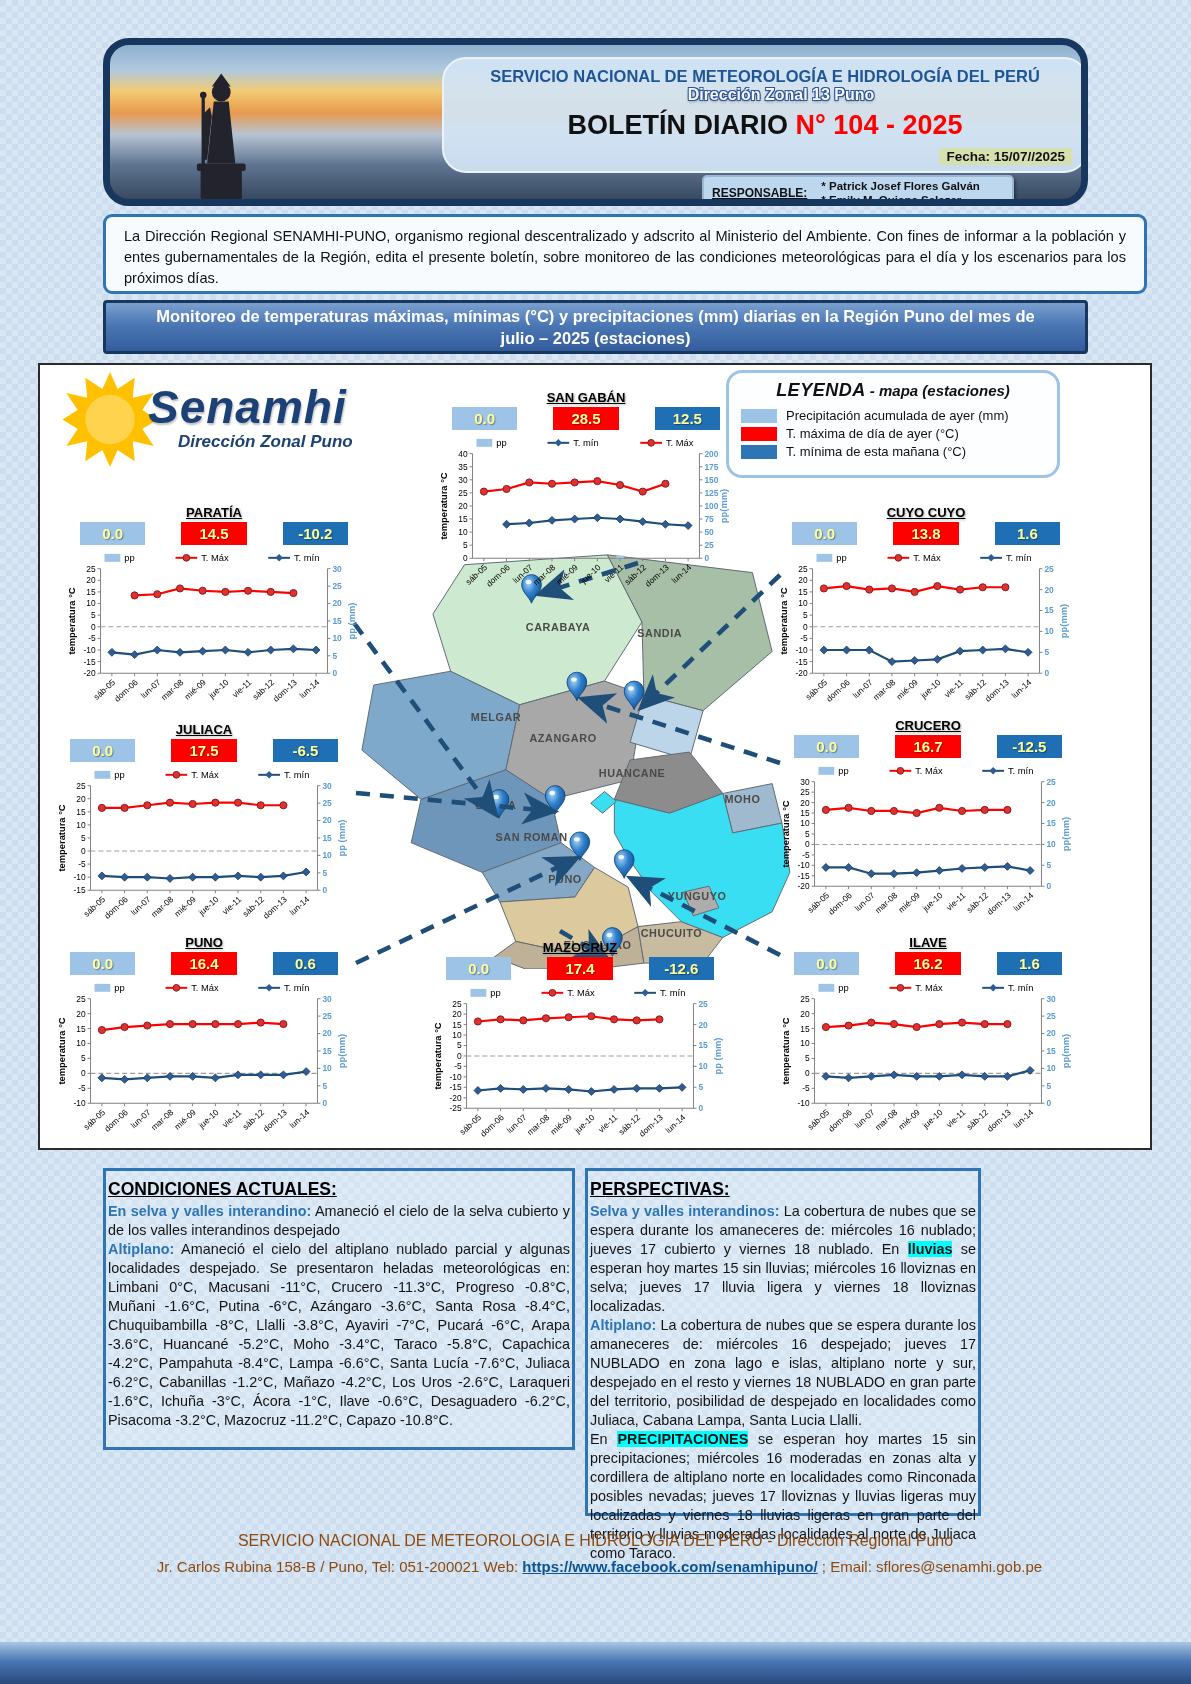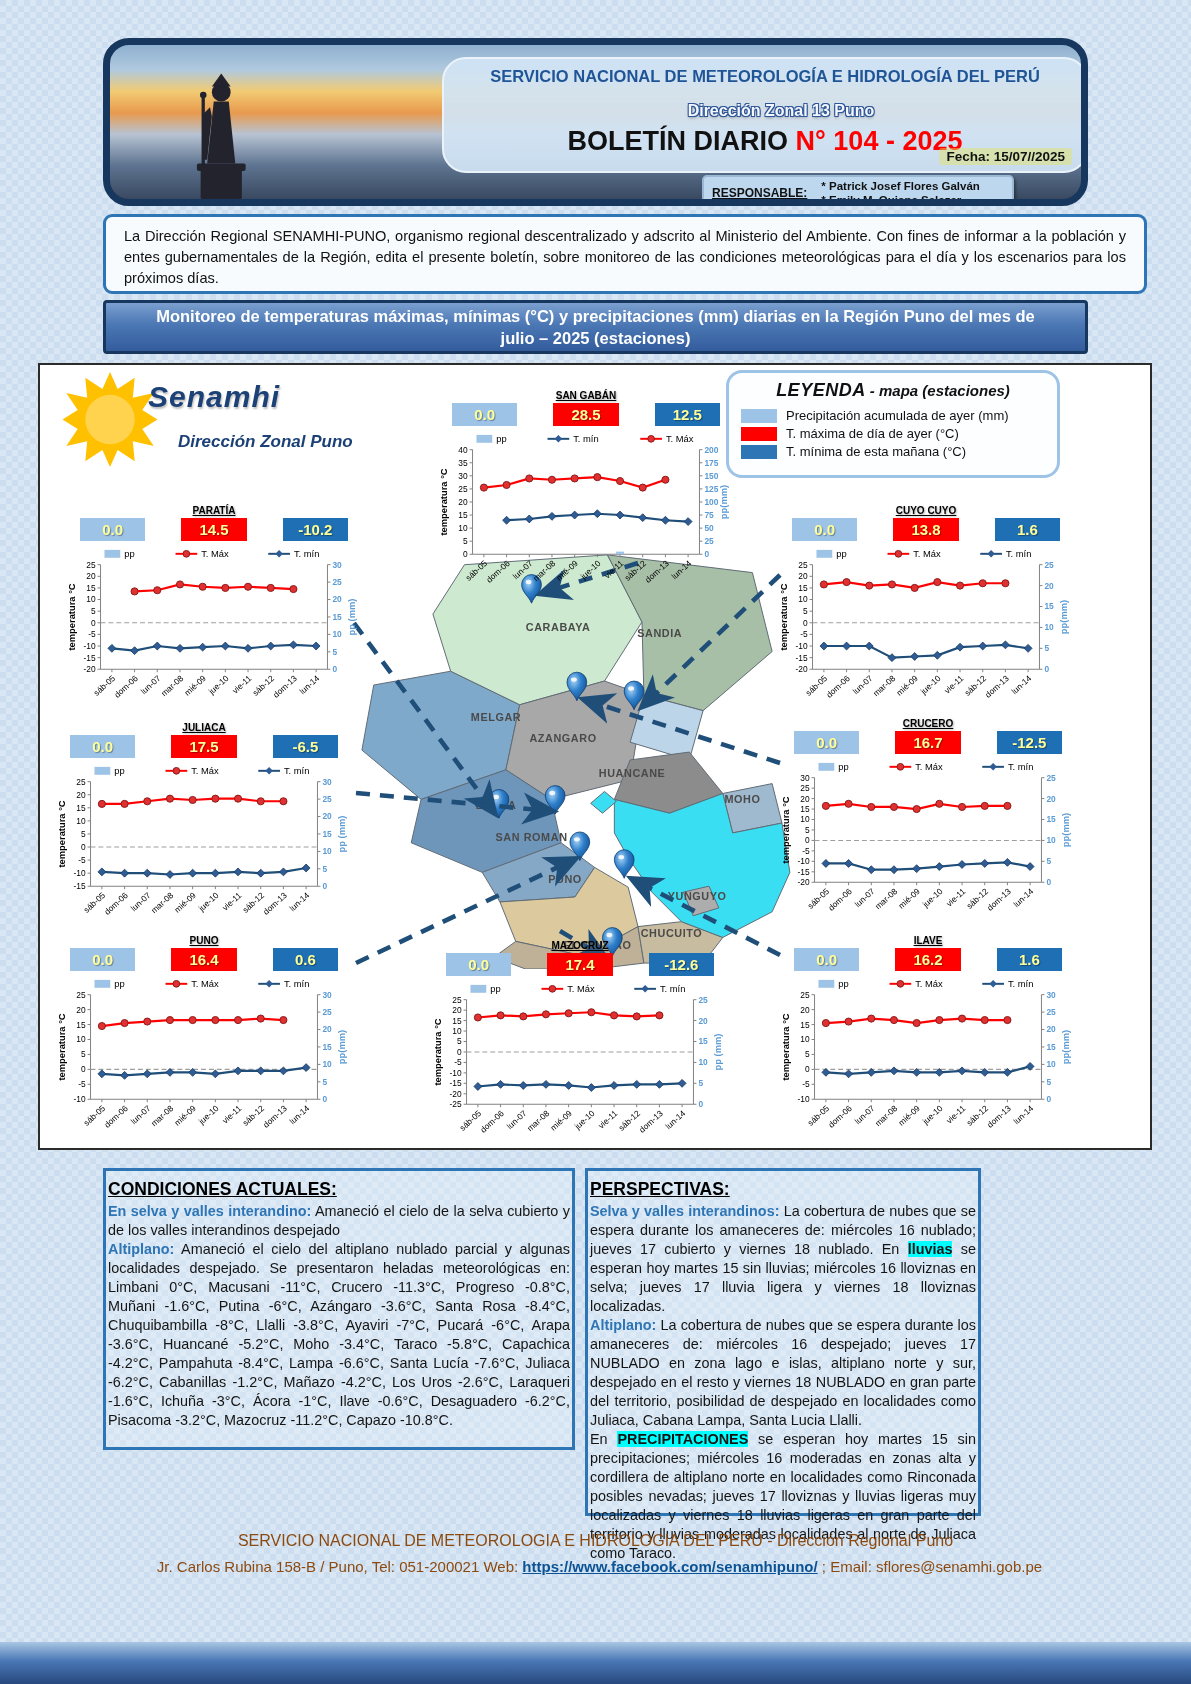--- a/index.html
+++ b/index.html
@@ -13,42 +13,42 @@
   #page{position:relative;width:1191px;height:1684px;margin:0 auto;overflow:hidden;}
 
   
   .header{position:absolute;left:103px;top:38px;width:985px;height:168px;border:7px solid #17375E;
     border-radius:26px;overflow:hidden;box-sizing:border-box;
     background:linear-gradient(180deg,#8FB0CF 0%,#AFC9DF 16%,#F2CB74 30%,#E89A4E 44%,#B7C3D3 58%,#5E7490 78%,#394961 100%);}
   .statue{position:absolute;left:55px;bottom:0;height:150px;}
   .title-panel{position:absolute;left:332px;top:12px;width:646px;height:116px;background:rgba(210,228,244,0.93);
     border-radius:24px;border:2px solid #EAF2FA;text-align:center;box-sizing:border-box;padding-top:8px;}
   .org-title{color:#1F5597;font-weight:bold;font-size:16.5px;}
-  .zone-title{margin-top:16px;color:#F5F9FF;font-weight:bold;font-size:16px;
+  .zone-title{margin-top:0;color:#F5F9FF;font-weight:bold;font-size:16px;
     text-shadow:1px 1px 0 #2E5597,-1px -1px 0 #2E5597,1px -1px 0 #2E5597,-1px 1px 0 #2E5597,0 2px 3px rgba(0,0,0,.35);padding-left:32px;}
   .bulletin-line{margin-top:6px;font-size:27px;font-weight:bold;color:#111;}
   .bulletin-number{color:#FF0000;}
   .fecha{position:absolute;right:14px;bottom:6px;font-size:13.5px;font-weight:bold;color:#111;
     background:rgba(226,229,96,0.45);padding:1px 7px;border-radius:3px;}
   .resp-box{position:absolute;left:592px;top:130px;width:312px;height:36px;background:#BDD7EE;border:2px solid #9AB7D4;
     border-radius:5px;box-shadow:2px 2px 3px rgba(0,0,0,.35);display:flex;align-items:center;box-sizing:border-box;padding:0 8px;}
   .resp-label{font-size:12px;font-weight:bold;text-decoration:underline;color:#111;margin-right:14px;white-space:nowrap;}
   .resp-names{font-size:11.5px;font-weight:bold;color:#111;line-height:1.25;}
 
   
   .intro-box{position:absolute;left:103px;top:214px;width:1044px;height:80px;background:#F8FBFE;border:3px solid #2E75B6;
     border-radius:9px;box-sizing:border-box;padding:9px 18px;font-size:14.6px;color:#111;text-align:justify;line-height:1.45;}
   .banner{position:absolute;left:103px;top:300px;width:985px;height:54px;box-sizing:border-box;
     background:linear-gradient(180deg,#7BA0CF 0%,#4B77B4 45%,#335C9C 100%);border:3px solid #17375E;border-radius:4px;
     color:#fff;font-weight:bold;font-size:16.5px;text-align:center;display:flex;align-items:center;justify-content:center;padding:0 40px;line-height:1.35;}
 
   
   .main-panel{position:absolute;left:38px;top:363px;width:1114px;height:787px;background:#fff;border:2px solid #2b2b2b;box-sizing:border-box;}
   .logo{position:absolute;left:60px;top:372px;width:310px;height:95px;}
-  .logo-text{position:absolute;left:88px;top:8px;color:#1B4177;font-style:italic;font-weight:bold;font-size:30px;letter-spacing:1px;text-shadow:1px 2px 2px rgba(0,0,0,.25);}
+  .logo-text{position:absolute;left:88px;top:8px;color:#1B4177;font-style:italic;font-weight:bold;font-size:46px;letter-spacing:1px;text-shadow:1px 2px 2px rgba(0,0,0,.25);}
   .logo-sub{position:absolute;left:118px;top:60px;color:#1B4177;font-style:italic;font-weight:bold;font-size:17px;}
 
   .leyenda{position:absolute;left:726px;top:370px;width:334px;height:108px;background:#FDFEFF;border:3px solid #9DC3E6;
     border-radius:16px;box-sizing:border-box;padding:7px 12px;}
   .leyenda-title{text-align:center;font-size:15px;color:#111;margin-bottom:7px;}
   .leyenda-title .big{font-size:18px;font-weight:bold;font-style:italic;letter-spacing:.5px;}
   .leyenda-title .rest{font-weight:bold;font-style:italic;}
   .leyenda-item{display:flex;align-items:center;margin:3px 0;}
   .leyenda-swatch{width:36px;height:14px;margin-right:9px;flex:none;}
   .leyenda-label{font-size:13px;color:#111;}
@@ -58,21 +58,21 @@
 
   .station-card{position:absolute;width:296px;}
   .pos-sangaban{left:438px;top:390px;}
   .pos-paratia{left:66px;top:505px;}
   .pos-cuyocuyo{left:778px;top:505px;}
   .pos-juliaca{left:56px;top:722px;}
   .pos-crucero{left:780px;top:718px;}
   .pos-puno{left:56px;top:935px;}
   .pos-mazocruz{left:432px;top:940px;}
   .pos-ilave{left:780px;top:935px;}
-  .station-title{text-align:center;font-weight:bold;font-size:10px;color:#000;text-decoration:underline;
+  .station-title{text-align:center;font-weight:bold;font-size:13px;color:#000;text-decoration:underline;
     text-shadow:1px 1px 2px rgba(120,120,120,.6);margin-bottom:2px;}
   .value-bar{display:flex;height:23px;margin:0 14px;gap:36px;}
   .value-bar span{flex:1;display:flex;align-items:center;justify-content:center;font-weight:bold;font-size:15px;
     color:#FFFF99;text-shadow:1px 1px 1px rgba(0,0,0,.35);}
   .v-pp{background:#9DC3E6;}
   .v-tmax{background:#FF0000;}
   .v-tmin{background:#1F6FB5;}
   .station-card svg{display:block;width:100%;}
 
   

